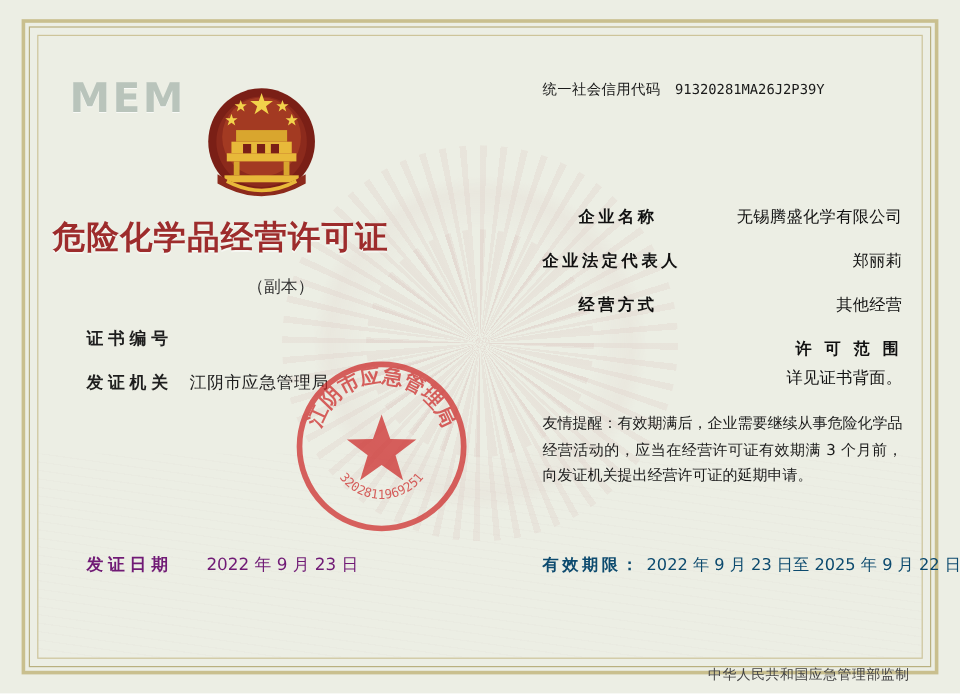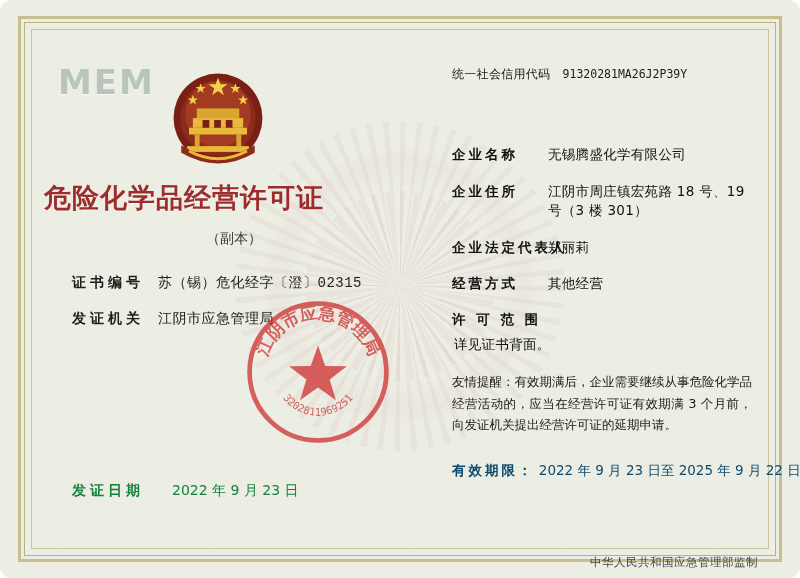--- a/index.html
+++ b/index.html
@@ -16,21 +16,20 @@
 
   .certificate {
     position: relative;
     width: 800px;
     height: 578px;
     background:
       radial-gradient(ellipse 420px 300px at 52% 52%, #f4f1e8 0%, #eef0e6 45%, #e9ede2 70%, #e4ead f 100%),
       linear-gradient(180deg, #eef0e7 0%, #eaeee4 40%, #e6ebe0 100%);
     background-color: #eceee4;
     overflow: hidden;
-    border-radius: 12px;
   }
 
   
   .frame-outer {
     position: absolute;
     left: 18px;
     top: 16px;
     right: 18px;
     bottom: 16px;
     border: 3px solid #c9bf8e;
@@ -170,32 +169,31 @@
   }
 
   
   .issue-date-row {
     position: absolute;
     left: 72px;
     top: 462px;
     display: flex;
     align-items: baseline;
     font-size: 14px;
-    color: #15803d;
+    color: #701a75;
     font-family: "DejaVu Sans", sans-serif;
   }
   .issue-date-row .lbl {
     font-weight: bold;
     letter-spacing: 4px;
     width: 86px;
     flex: 0 0 86px;
   }
   .issue-date-row .val {
     margin-left: 14px;
-    margin-top: 20px;
   }
 
   
   .seal {
     position: absolute;
     left: 242px;
     top: 296px;
     width: 152px;
     height: 152px;
     opacity: 0.82;
@@ -216,21 +214,22 @@
     white-space: nowrap;
   }
   .credit-code .ccval {
     margin-left: 8px;
     font-family: "DejaVu Sans Mono", monospace;
     letter-spacing: 0;
     font-size: 11.5px;
   }
 
   .rfields {
-    margin-top: 62px;
+    margin-top: 89px;
+    text-align: right;
   }
   .rfield {
     display: flex;
     align-items: baseline;
     margin-bottom: 17px;
     font-size: 13.5px;
     color: #111111;
     font-family: "DejaVu Sans", sans-serif;
   }
   .rfield .lbl {
@@ -337,21 +336,20 @@
     </svg>
   </div>
 
   <div class="left-col">
     <div class="cert-title">危险化学品经营许可证</div>
     <div class="cert-subtitle">（副本）</div>
 
     <div class="left-fields">
       <div class="lfield">
         <span class="lbl">证书编号</span>
-        <span class="val">苏（锡）危化经字〔澄〕02315</span>
       </div>
       <div class="lfield">
         <span class="lbl">发证机关</span>
         <span class="val">江阴市应急管理局</span>
       </div>
     </div>
   </div>
 
   <div class="seal">
     <svg viewBox="0 0 160 160" width="152" height="152">
@@ -380,24 +378,20 @@
       <span>统一社会信用代码</span>
       <span class="ccval">91320281MA26J2P39Y</span>
     </div>
 
     <div class="rfields">
       <div class="rfield">
         <span class="lbl">企业名称</span>
         <span class="val">无锡腾盛化学有限公司</span>
       </div>
       <div class="rfield">
-        <span class="lbl">企业住所</span>
-        <span class="val">江阴市周庄镇宏苑路 18 号、19 号（3 楼 301）</span>
-      </div>
-      <div class="rfield">
         <span class="lbl">企业法定代表人</span>
         <span class="val">郑丽莉</span>
       </div>
       <div class="rfield">
         <span class="lbl">经营方式</span>
         <span class="val">其他经营</span>
       </div>
       <div class="rfield block">
         <span class="lbl">许 可 范 围</span>
         <span class="val">详见证书背面。</span>

